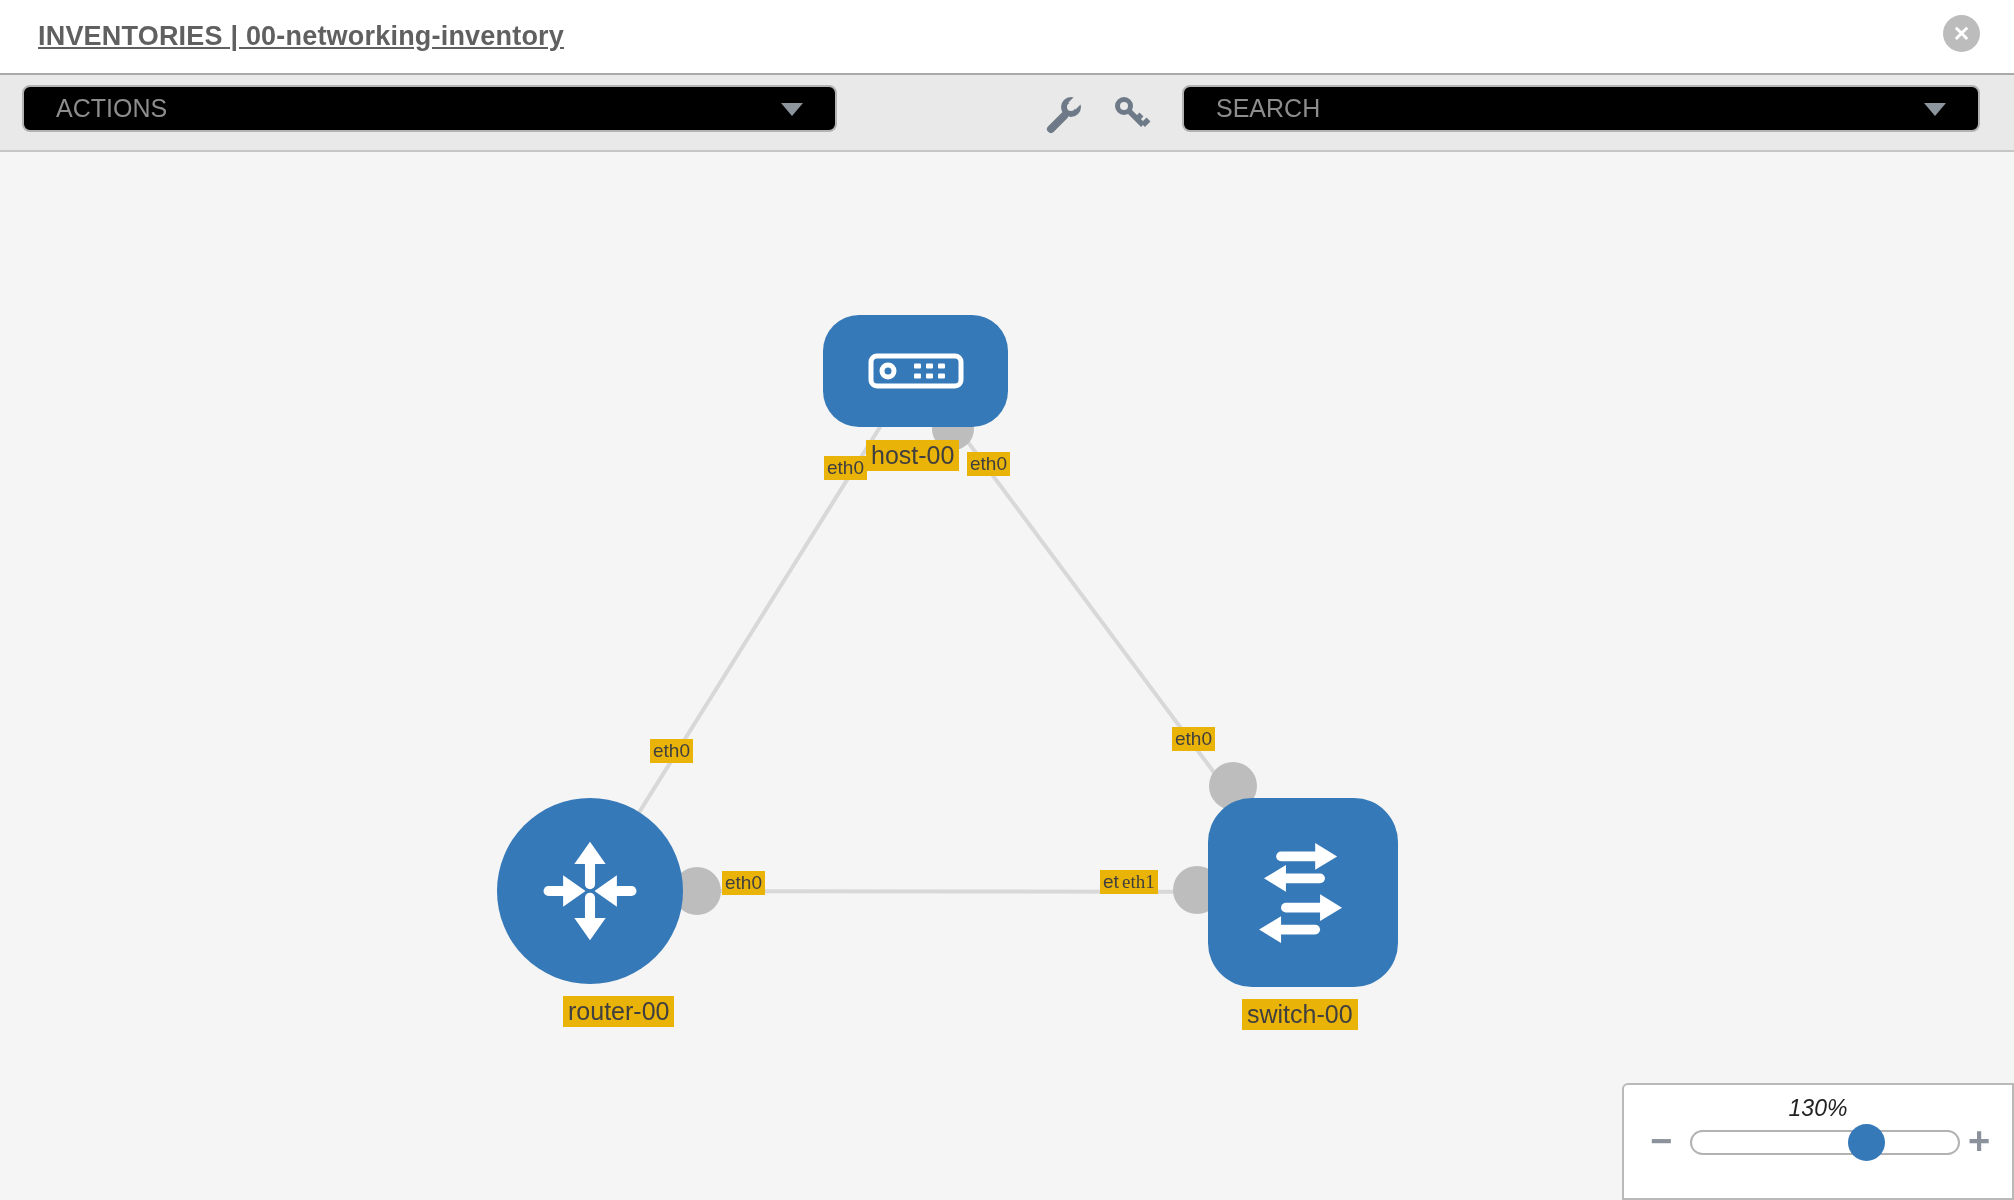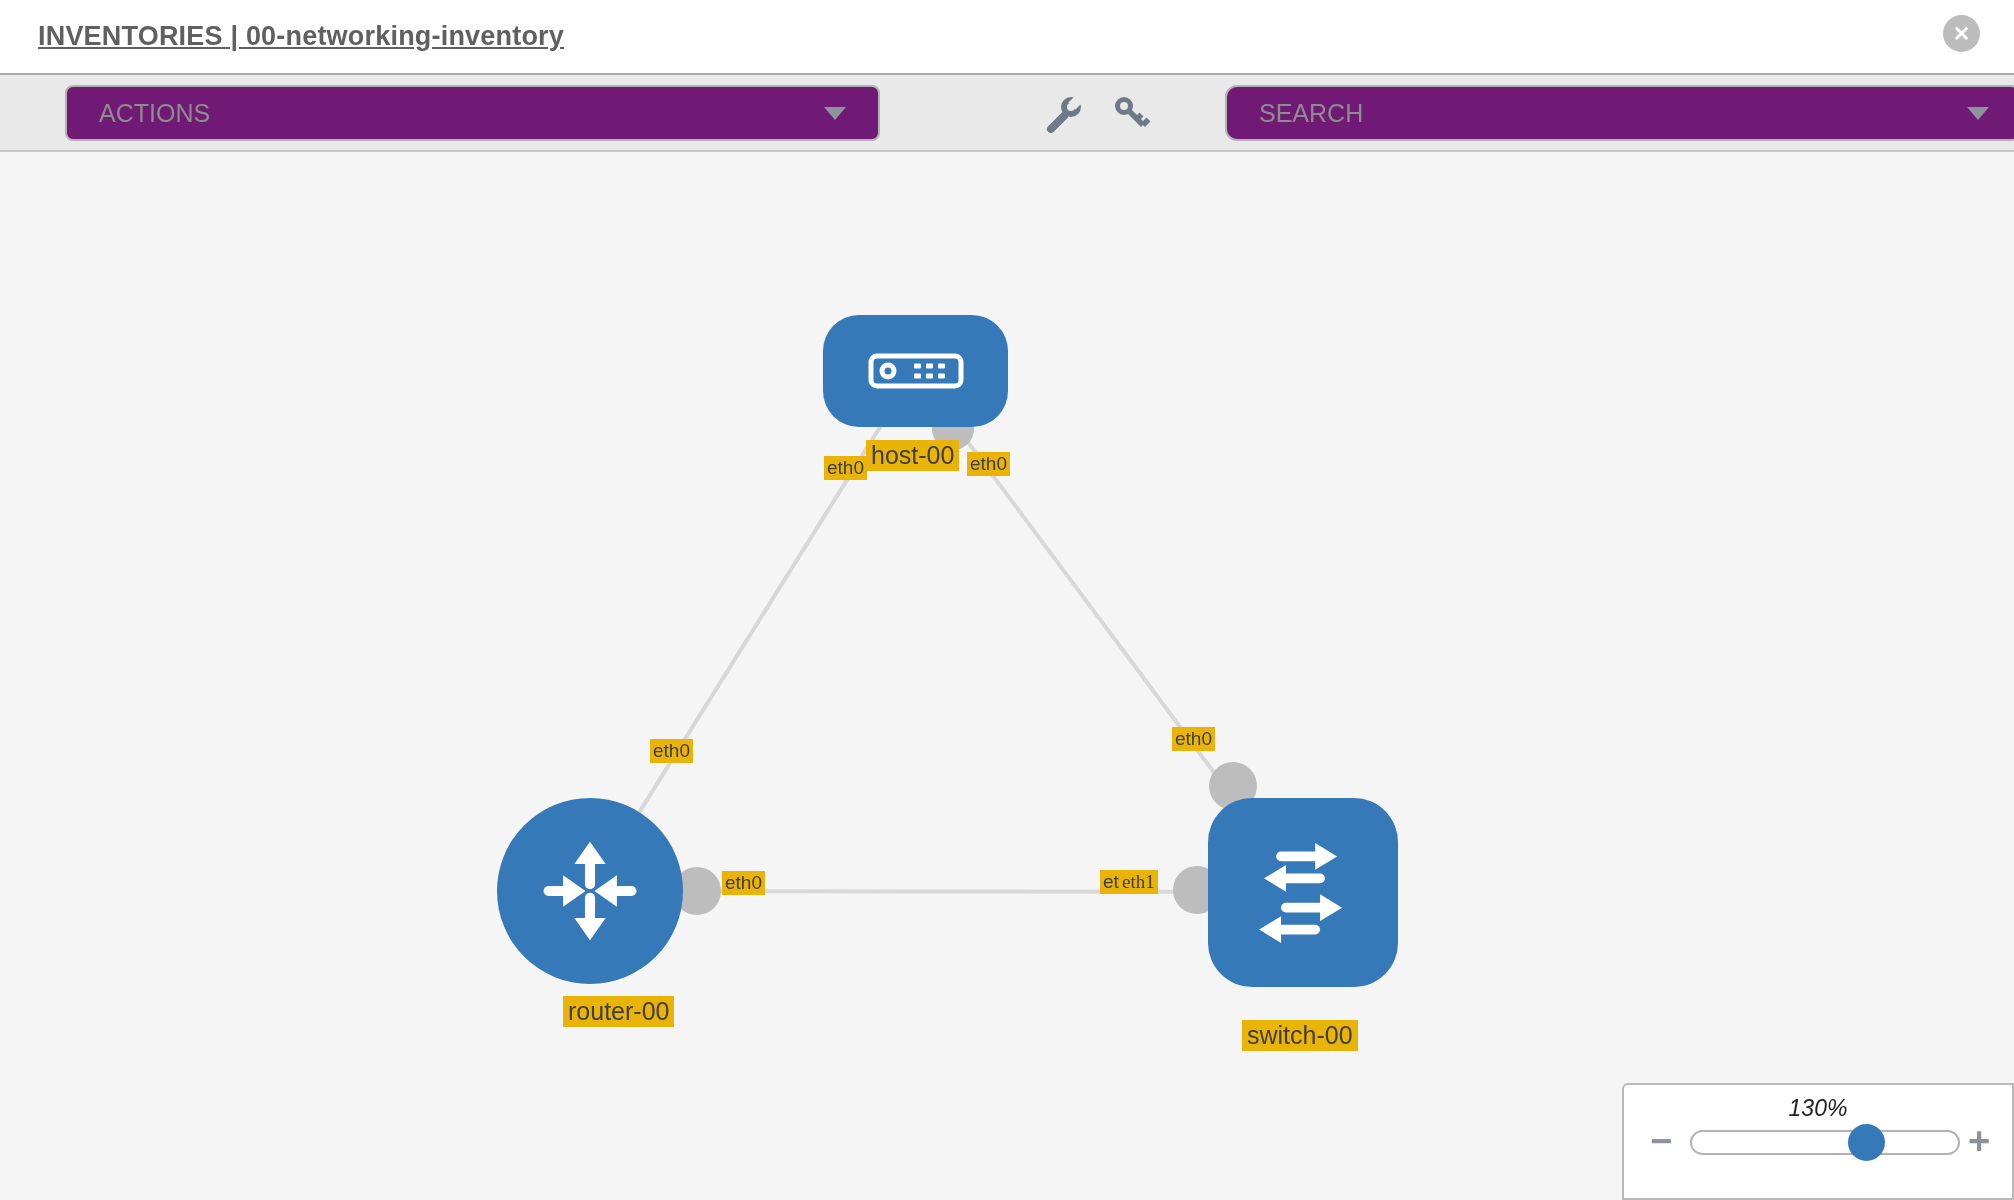--- a/index.html
+++ b/index.html
@@ -10,24 +10,24 @@
   .header{position:absolute;left:0;top:0;width:2014px;height:73px;background:#fff;}
   .page-title{position:absolute;left:38px;top:0;height:73px;display:flex;align-items:center;
               font-size:27px;font-weight:bold;color:#606060;letter-spacing:.2px;text-decoration:underline;}
   .close-btn{position:absolute;left:1943px;top:15px;width:37px;height:37px;border-radius:50%;
              background:#bcbcbc;display:flex;align-items:center;justify-content:center;cursor:pointer;}
   .close-btn span{color:#fff;font-size:21px;font-weight:bold;line-height:1;}
 
   
   .toolbar{position:absolute;left:0;top:73px;width:2014px;height:79px;background:#e9e9e9;
            border-top:2px solid #aaa;border-bottom:2px solid #c6c6c6;box-sizing:border-box;}
-  .dd{position:absolute;top:10px;height:56px;background:#701a75;border:2px solid #b3b3b3;
-      border-radius:8px;box-sizing:border-box;display:flex;align-items:center;cursor:pointer;margin-left:43px;}
+  .dd{position:absolute;top:10px;height:47px;background:#000000;border:2px solid #b3b3b3;
+      border-radius:8px;box-sizing:border-box;display:flex;align-items:center;cursor:pointer;}
   .dd-actions{left:22px;width:815px;}
-  .dd-search{left:1182px;width:798px;border-radius:12px;}
+  .dd-search{left:1182px;width:798px;}
   .dd-label{margin-left:32px;font-size:25px;color:#8d8d8d;}
   .caret{position:absolute;right:32px;top:50%;margin-top:-6px;width:0;height:0;
          border-left:11px solid transparent;border-right:11px solid transparent;
          border-top:13px solid #8c949e;}
   .tool-icon{position:absolute;top:20px;width:40px;height:40px;cursor:pointer;}
   .tool-wrench{left:1045px;}
   .tool-key{left:1113px;}
 
   
   .canvas{position:absolute;left:0;top:152px;width:2014px;height:1048px;background:#f5f5f5;overflow:hidden;}
@@ -35,21 +35,21 @@
 
   .node{position:absolute;background:#3579b8;display:flex;align-items:center;justify-content:center;cursor:pointer;}
   .node-host{left:823px;top:163px;width:185px;height:112px;border-radius:36px;}
   .node-router{left:497px;top:646px;width:186px;height:186px;border-radius:50%;}
   .node-switch{left:1208px;top:646px;width:190px;height:189px;border-radius:44px;}
 
   .chip{position:absolute;background:#eab308;color:#3f3f3f;white-space:nowrap;line-height:1.15;}
   .node-label{font-size:25px;padding:1px 5px;}
   .lbl-host{left:866px;top:288px;text-align:right;}
   .lbl-router{left:527px;top:844px;margin-left:36px;}
-  .lbl-switch{left:1242px;top:847px;margin-top:21px;}
+  .lbl-switch{left:1242px;top:847px;}
   .eth{font-size:19px;padding:1px 3px;}
   .eth-l1a{left:824px;top:304px;}
   .eth-l2a{left:967px;top:300px;}
   .eth-l1b{left:650px;top:587px;}
   .eth-l2b{left:1172px;top:575px;}
   .eth-l3a{left:722px;top:719px;}
   .eth-l3b-back{left:1100px;top:718px;}
   .eth-l3b-front{left:1119px;top:718px;font-family:Liberation Serif, serif;}
 
   

